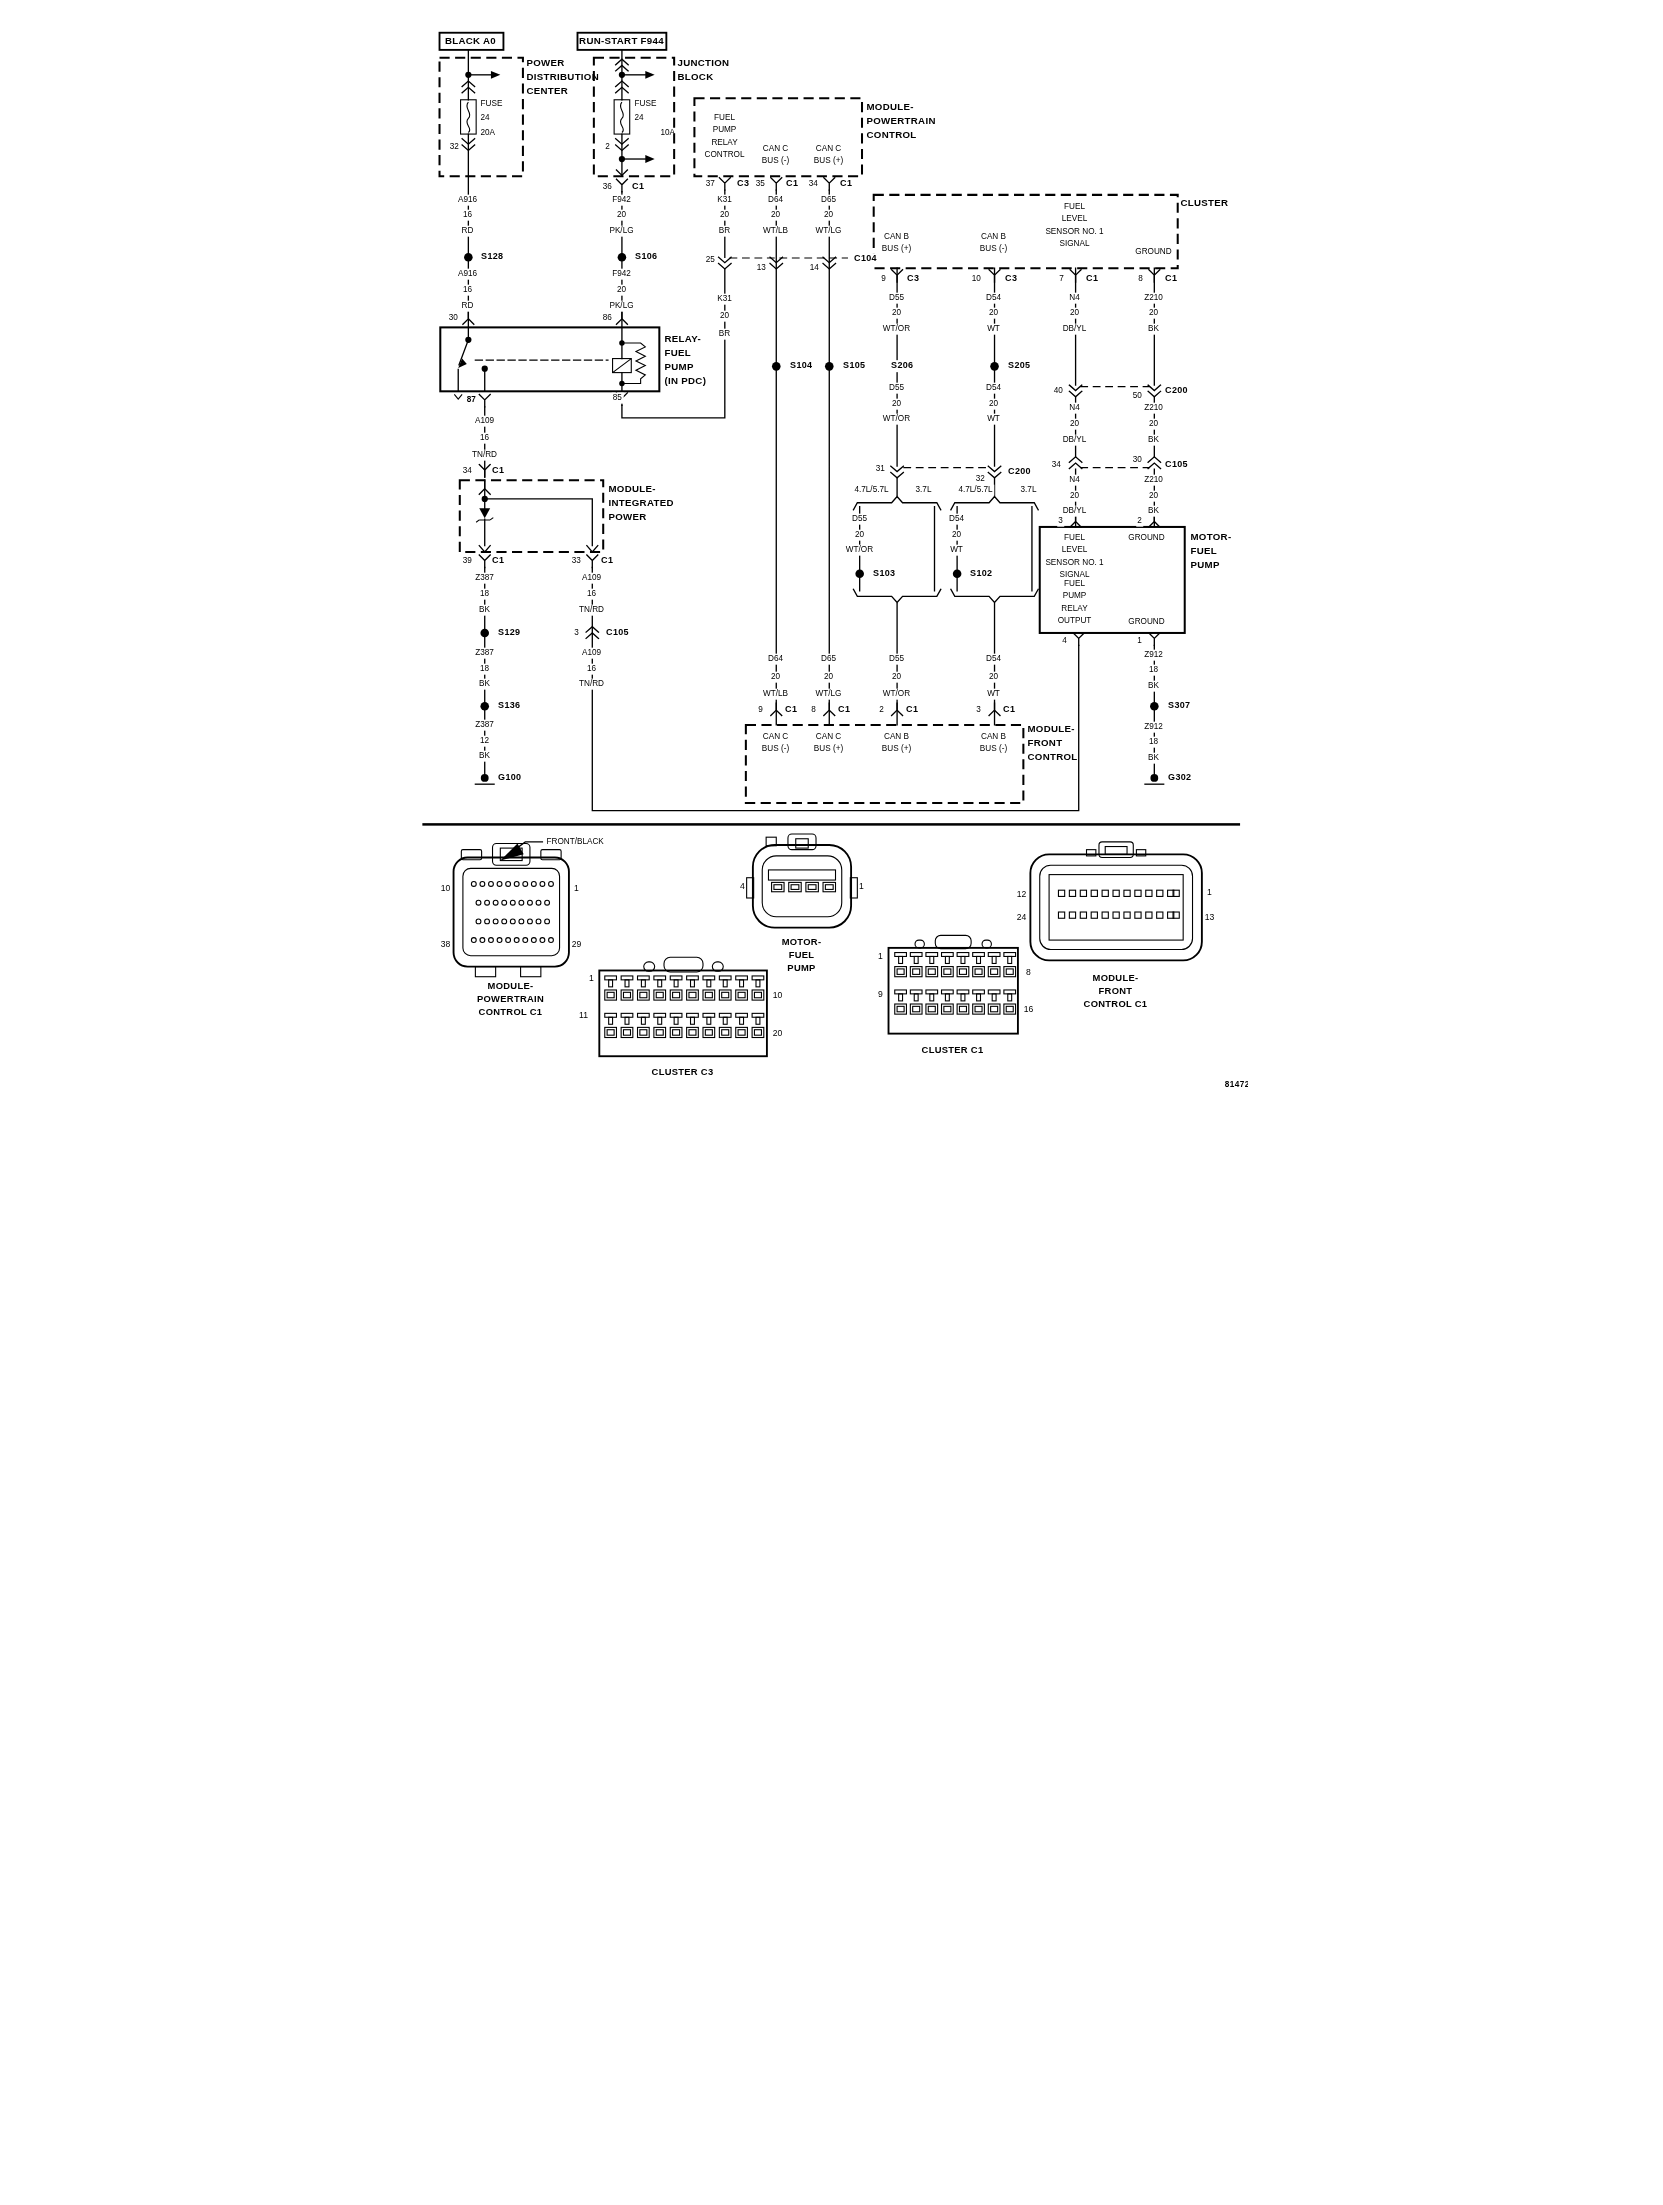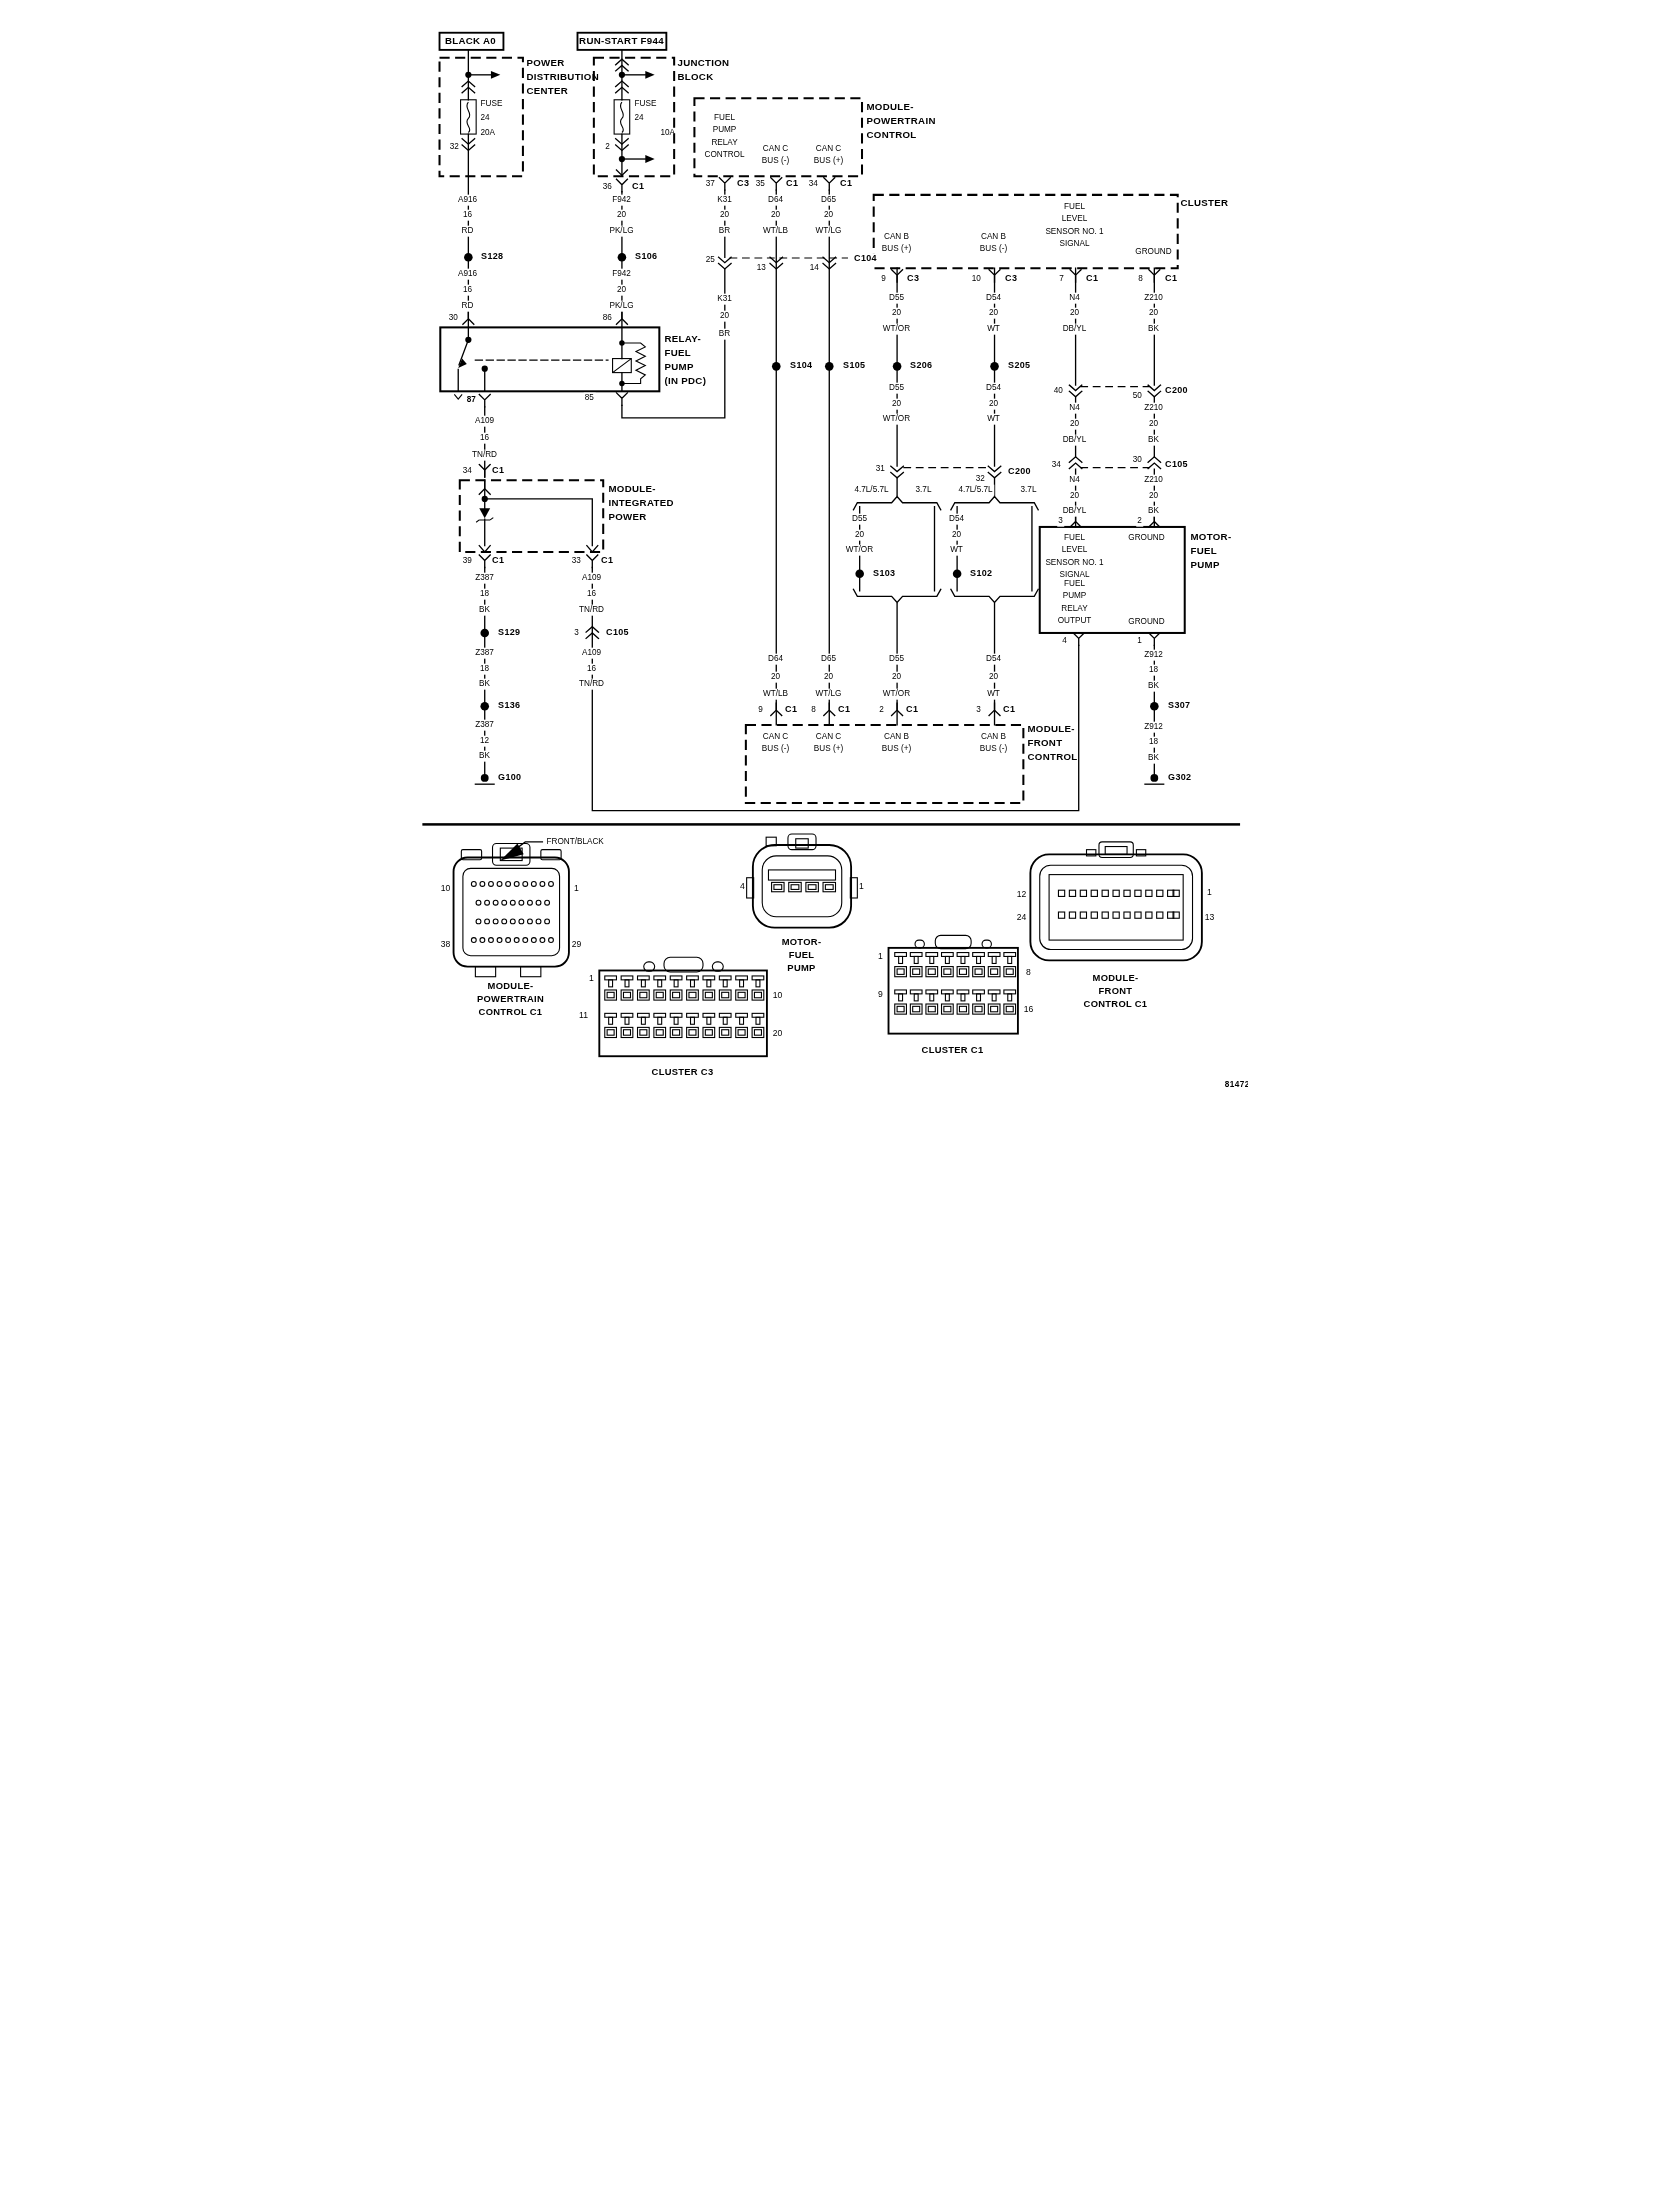--- a/index.html
+++ b/index.html
@@ -549,21 +549,21 @@
       <div class="lab c" style="left: 369px; top: 184px;">C1</div>
       <div class="lab p" style="left: 404px; top: 184px;">34</div>
       <div class="lab c" style="left: 423px; top: 184px;">C1</div>
       <div class="lab p" style="left: 301px; top: 260px;">25</div>
       <div class="lab p" style="left: 352px; top: 268px;">13</div>
       <div class="lab p" style="left: 405px; top: 268px;">14</div>
       <div class="lab c" style="left: 437px; top: 259px;">C104</div>
       <div class="lab p" style="left: 44px; top: 318px;">30</div>
       <div class="lab p" style="left: 198px; top: 318px;">86</div>
       <div class="lab p" style="left: 62px; top: 400px; font-weight: bold;">87</div>
-      <div class="lab p" style="left: 180px; top: 398px;">85</div>
+      <div class="lab p" style="left: 208px; top: 398px;">85</div>
       <div class="lab p" style="left: 472px; top: 279px;">9</div>
       <div class="lab c" style="left: 490px; top: 279px;">C3</div>
       <div class="lab p" style="left: 567px; top: 279px;">10</div>
       <div class="lab c" style="left: 588px; top: 279px;">C3</div>
       <div class="lab p" style="left: 650px; top: 279px;">7</div>
       <div class="lab c" style="left: 669px; top: 279px;">C1</div>
       <div class="lab p" style="left: 729px; top: 279px;">8</div>
       <div class="lab c" style="left: 748px; top: 279px;">C1</div>
       <div class="lab p" style="left: 471px; top: 469px;">31</div>
       <div class="lab p" style="left: 571px; top: 479px;">32</div>
@@ -591,21 +591,21 @@
       <div class="lab p" style="left: 567px; top: 710px;">3</div>
       <div class="lab c" style="left: 586px; top: 710px;">C1</div>
       <div class="lab p" style="left: 649px; top: 521px;">3</div>
       <div class="lab p" style="left: 728px; top: 521px;">2</div>
       <div class="lab p" style="left: 653px; top: 641px;">4</div>
       <div class="lab p" style="left: 728px; top: 641px;">1</div>
       <div class="lab c" style="left: 64px; top: 257px;">S128</div>
       <div class="lab c" style="left: 218px; top: 257px;">S106</div>
       <div class="lab c" style="left: 373px; top: 366px;">S104</div>
       <div class="lab c" style="left: 426px; top: 366px;">S105</div>
-      <div class="lab c" style="left: 493px; top: 366px;">S206</div>
+      <div class="lab c" style="left: 474px; top: 366px;">S206</div>
       <div class="lab c" style="left: 591px; top: 366px;">S205</div>
       <div class="lab c" style="left: 456px; top: 574px;">S103</div>
       <div class="lab c" style="left: 553px; top: 574px;">S102</div>
       <div class="lab c" style="left: 81px; top: 633px;">S129</div>
       <div class="lab c" style="left: 81px; top: 706px;">S136</div>
       <div class="lab c" style="left: 751px; top: 706px;">S307</div>
       <div class="lab c" style="left: 81px; top: 778px;">G100</div>
       <div class="lab c" style="left: 751px; top: 778px;">G302</div>
       <div class="lab b" style="left: 309px; top: 112px;">FUEL
 PUMP

